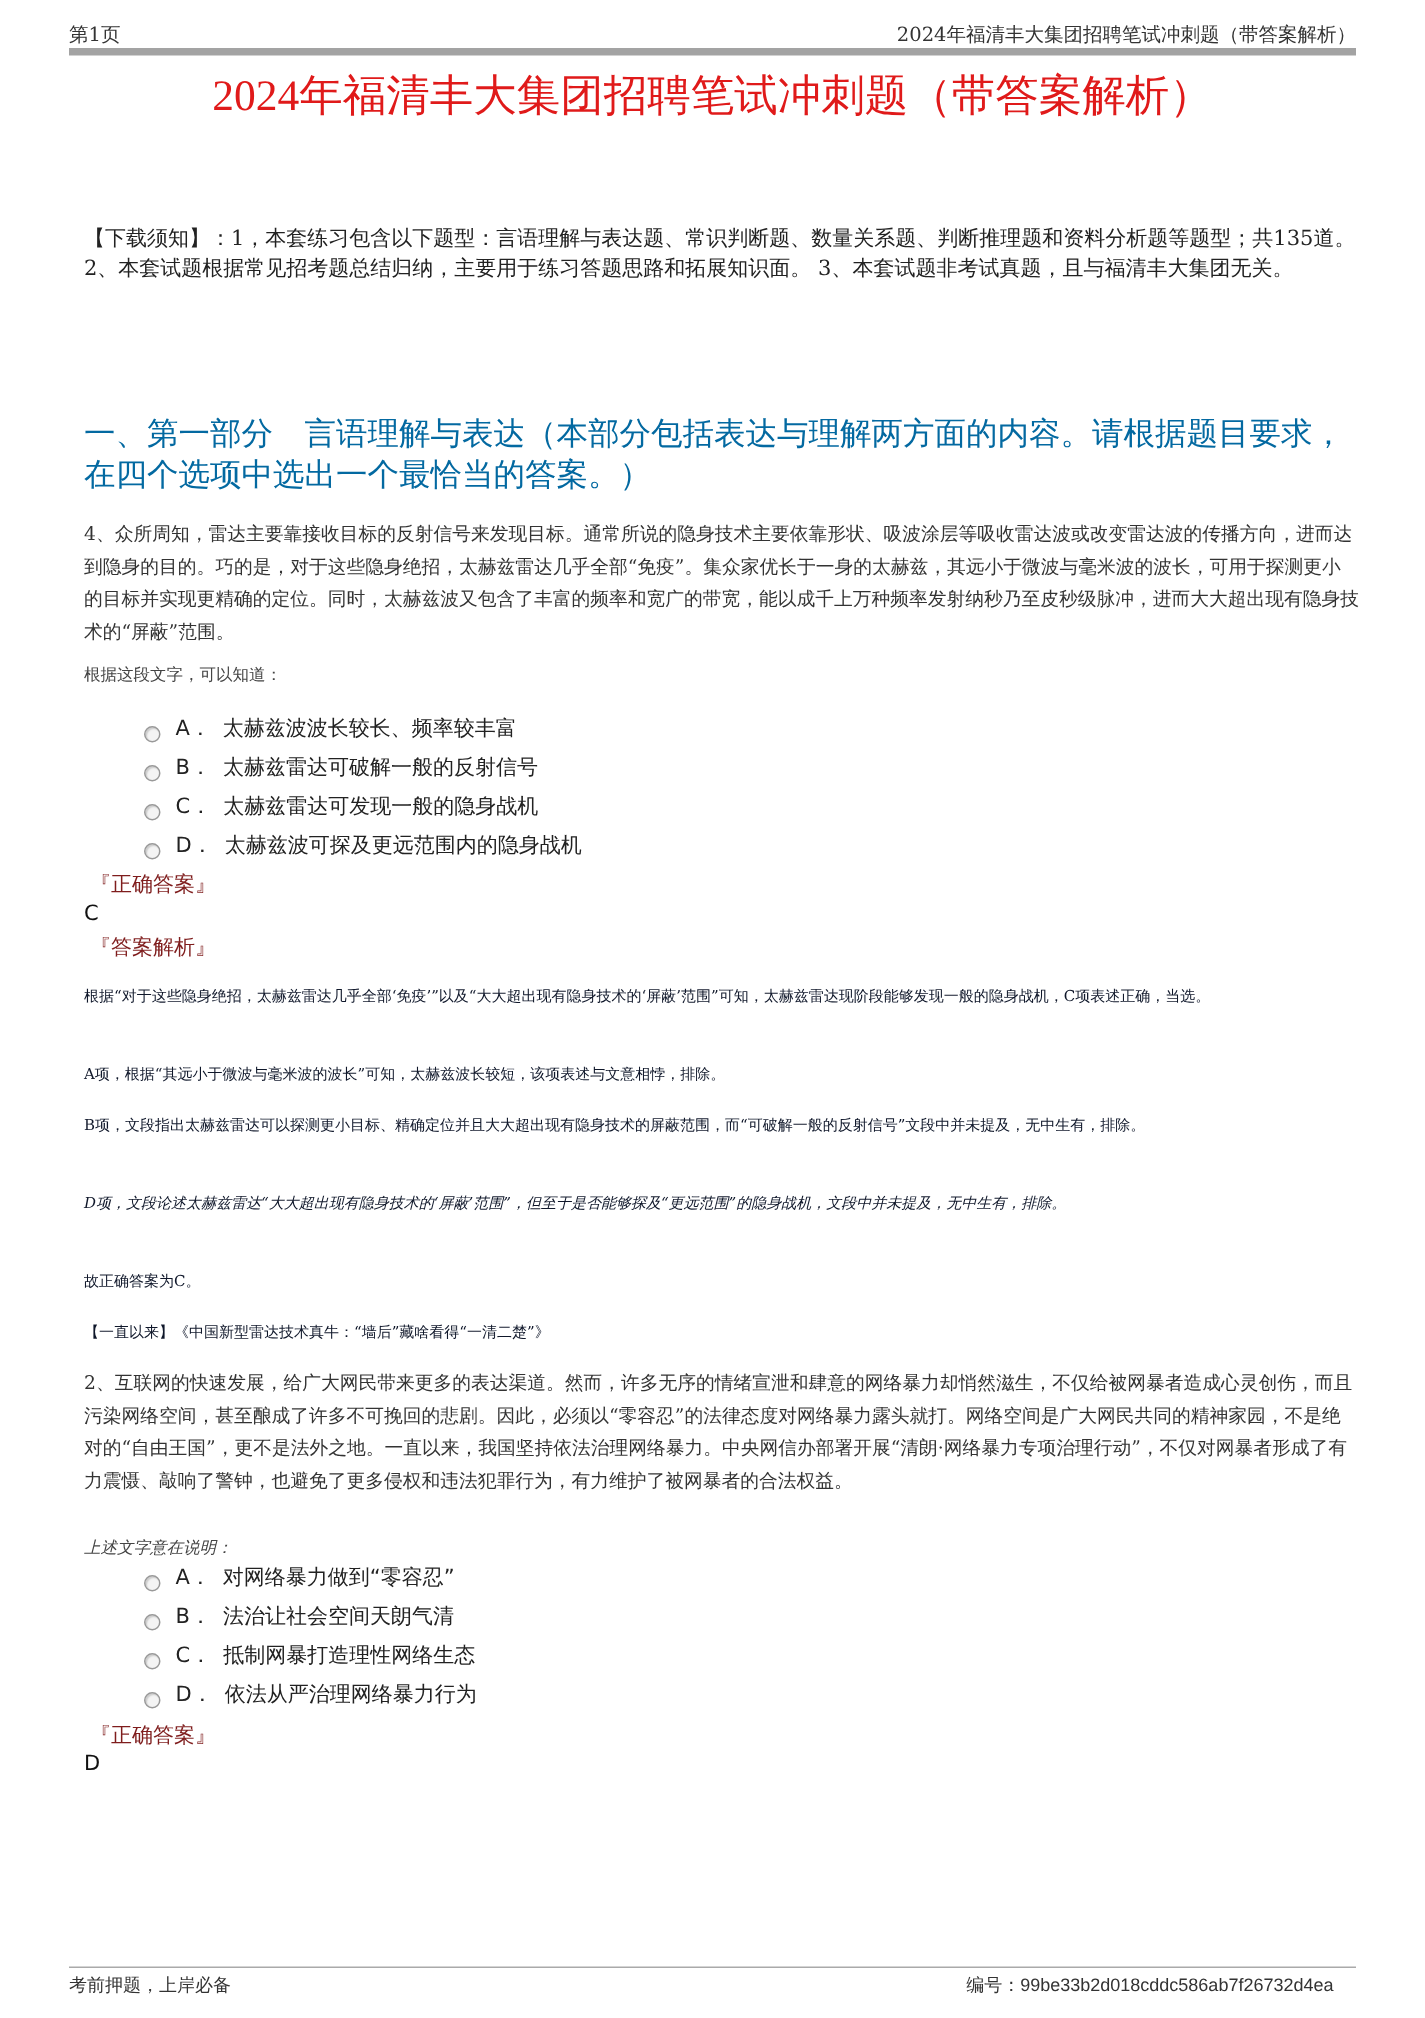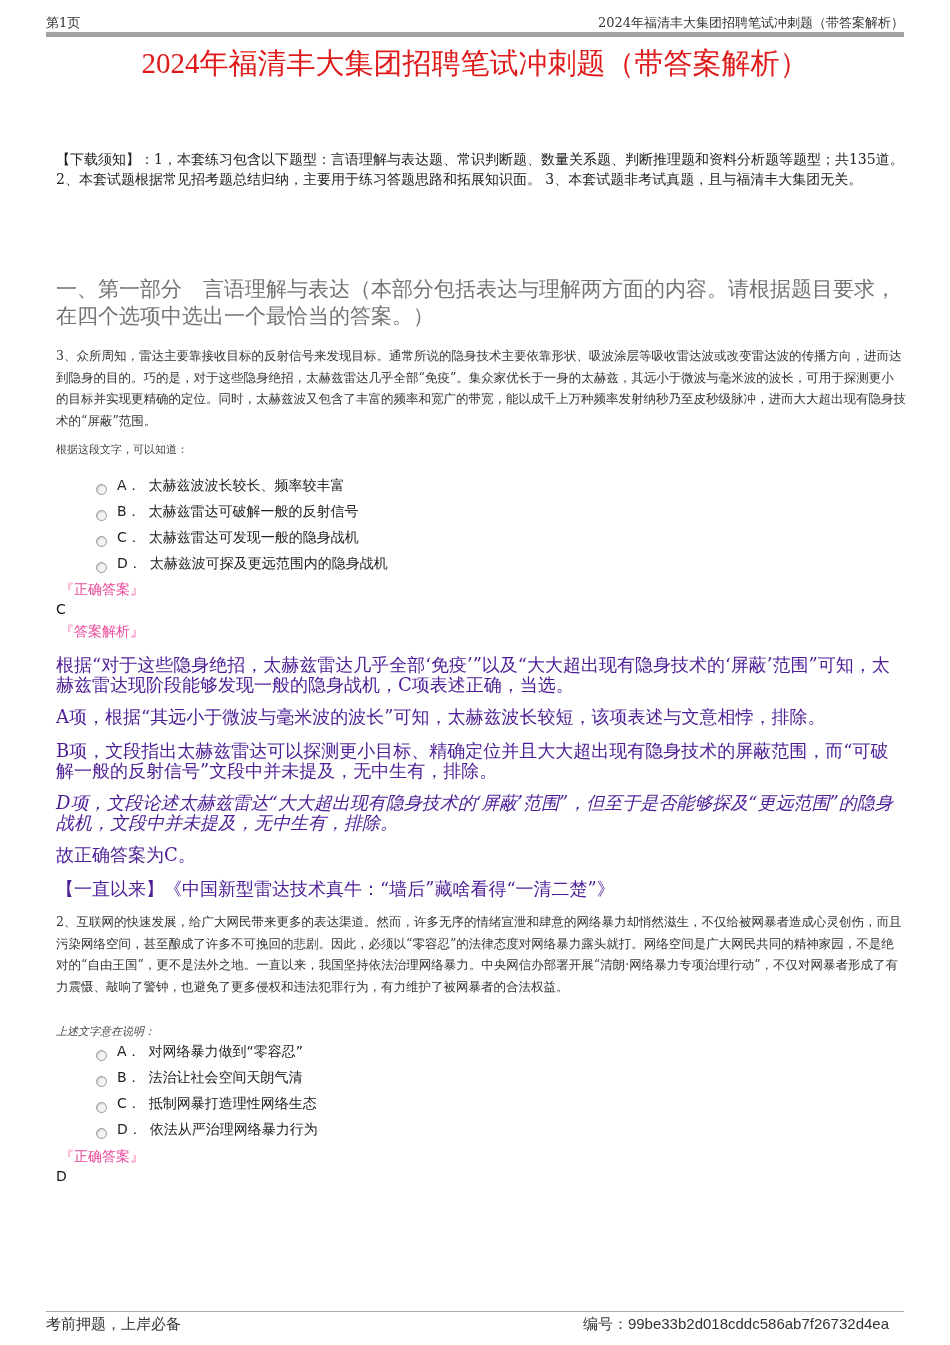--- a/index.html
+++ b/index.html
@@ -19,71 +19,71 @@
     position: absolute; left: 0; top: 44px; width: 950px; text-align: center;
     font-size: 29px; color: #e01a1a; letter-spacing: 0px;
     font-family: "Liberation Serif", "DejaVu Serif", serif;
   }
   .notice {
     position: absolute; left: 56px; top: 149px; width: 850px;
     font-size: 14px; line-height: 20px; color: #222;
   }
   .section-heading {
     position: absolute; left: 56px; top: 276px; width: 850px;
-    font-size: 21px; line-height: 27px; color: #737373;
+    font-size: 21px; line-height: 27px; color: #0369a1;
   }
   .q { position: absolute; left: 56px; width: 850px; }
   .stem { font-size: 12.5px; line-height: 21.5px; color: #333; }
   .prompt { font-size: 11px; color: #444; }
   .option {
     position: absolute; left: 96px; height: 24px;
     font-family: "DejaVu Sans", sans-serif; font-size: 14px; color: #222;
     display: flex; align-items: center;
   }
   .radio {
     width: 9px; height: 9px; border-radius: 50%;
     border: 1px solid #999; background: #f4f4f4;
     margin-right: 10px; margin-top: 6px;
     box-shadow: inset 1px 1px 1px #ccc;
   }
   .opt-letter { margin-right: 8px; }
   .label-bracket {
-    position: absolute; left: 60px; font-size: 14px; color: #ec4899;
+    position: absolute; left: 60px; font-size: 14px; color: #7f1d1d;
     font-family: Liberation Mono, monospace;
   }
   .answer-letter {
     position: absolute; left: 56px; font-size: 14px; color: #111;
     font-family: "DejaVu Sans", sans-serif;
   }
   .analysis {
     position: absolute; left: 56px; width: 850px;
-    font-size: 18px; line-height: 20px; color: #4c1d95;
+    font-size: 10px; line-height: 20px; color: #0f172a;
   }
   .page-footer {
     position: absolute; left: 46px; top: 1311px; width: 858px; height: 20px;
-    border-top: 1px solid #aaa; font-size: 15px; color: #333;
+    border-top: 1px solid #aaa; font-size: 12px; color: #333;
   }
   .page-footer .left { position: absolute; left: 0; top: 3px; }
   .page-footer .right { position: absolute; right: 15px; top: 3px; font-family: "Liberation Sans", sans-serif; }
 </style>
 </head>
 <body>
 
 <div class="page-header">
   <span class="left">第1页</span>
   <span class="right">2024年福清丰大集团招聘笔试冲刺题（带答案解析）</span>
 </div>
 
 <div class="doc-title">2024年福清丰大集团招聘笔试冲刺题（带答案解析）</div>
 
 <div class="notice">【下载须知】：1，本套练习包含以下题型：言语理解与表达题、常识判断题、数量关系题、判断推理题和资料分析题等题型；共135道。2、本套试题根据常见招考题总结归纳，主要用于练习答题思路和拓展知识面。 3、本套试题非考试真题，且与福清丰大集团无关。</div>
 
 <div class="section-heading">一、第一部分　言语理解与表达（本部分包括表达与理解两方面的内容。请根据题目要求，在四个选项中选出一个最恰当的答案。）</div>
 
-<div class="q stem" style="top:345px;">3、众所周知，雷达主要靠接收目标的反射信号来发现目标。通常所说的隐身技术主要依靠形状、吸波涂层等吸收雷达波或改变雷达波的传播方向，进而达到隐身的目的。巧的是，对于这些隐身绝招，太赫兹雷达几乎全部“免疫”。集众家优长于一身的太赫兹，其远小于微波与毫米波的波长，可用于探测更小的目标并实现更精确的定位。同时，太赫兹波又包含了丰富的频率和宽广的带宽，能以成千上万种频率发射纳秒乃至皮秒级脉冲，进而大大超出现有隐身技术的“屏蔽”范围。</div>
+<div class="q stem" style="top:345px;">4、众所周知，雷达主要靠接收目标的反射信号来发现目标。通常所说的隐身技术主要依靠形状、吸波涂层等吸收雷达波或改变雷达波的传播方向，进而达到隐身的目的。巧的是，对于这些隐身绝招，太赫兹雷达几乎全部“免疫”。集众家优长于一身的太赫兹，其远小于微波与毫米波的波长，可用于探测更小的目标并实现更精确的定位。同时，太赫兹波又包含了丰富的频率和宽广的带宽，能以成千上万种频率发射纳秒乃至皮秒级脉冲，进而大大超出现有隐身技术的“屏蔽”范围。</div>
 <div class="q prompt" style="top:442px;">根据这段文字，可以知道：</div>
 
 <div class="option" style="top:474px;">
   <span class="radio"></span>
   <span class="opt-letter">A．</span>
   <span>太赫兹波波长较长、频率较丰富</span>
 </div>
 <div class="option" style="top:500px;">
   <span class="radio"></span>
   <span class="opt-letter">B．</span>

